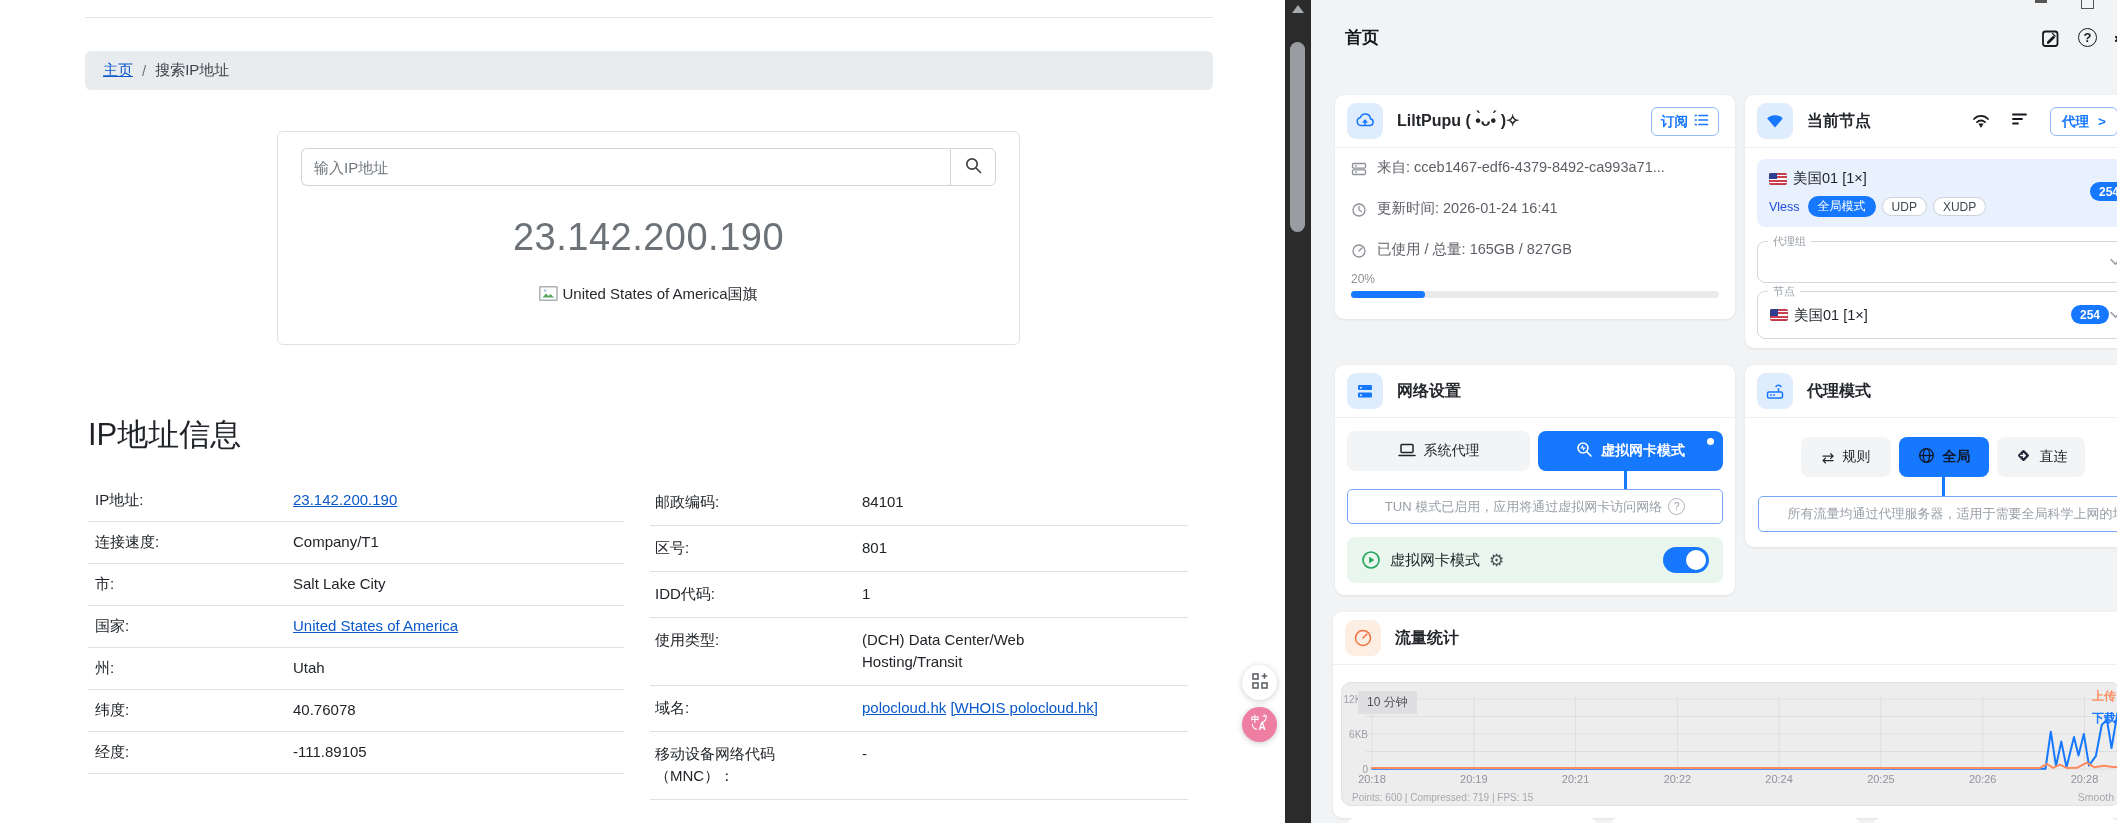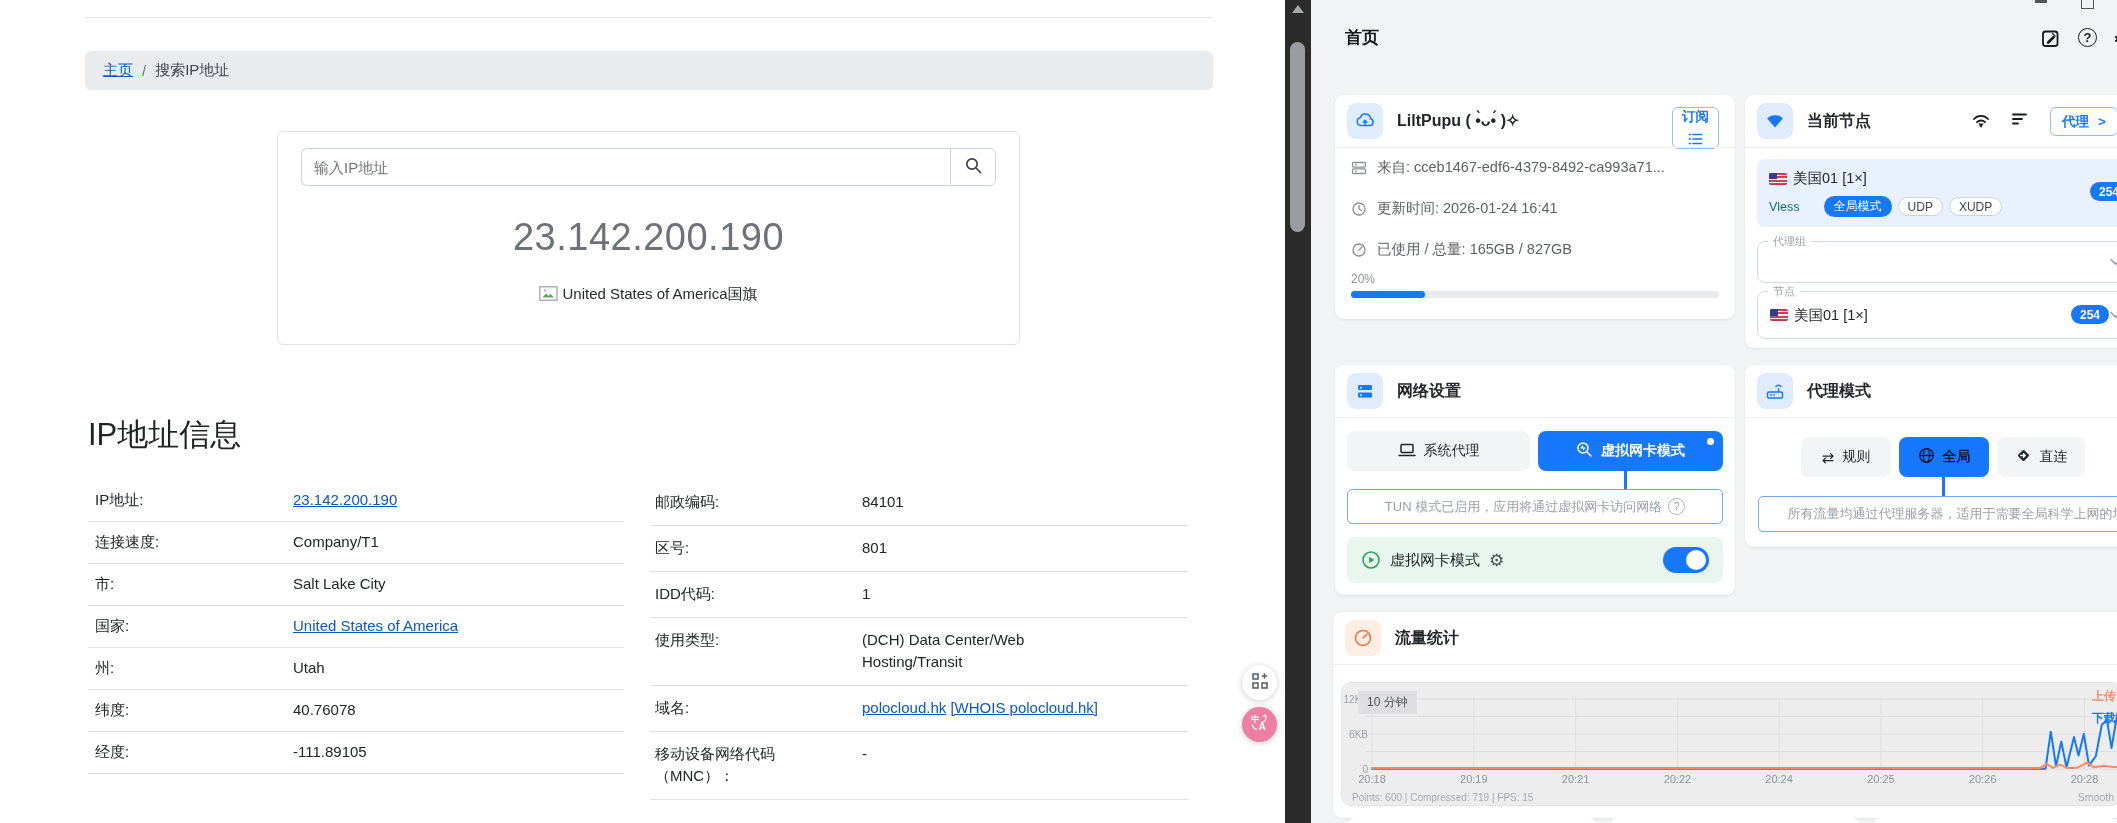--- a/index.html
+++ b/index.html
@@ -62,34 +62,34 @@
   #card-proxymode{left:434px;top:365px;width:436px;height:182px;}
   #card-traffic{left:22px;top:612px;width:900px;height:206px;}
 
   .icon-box{position:absolute;left:12px;top:8px;width:36px;height:36px;border-radius:9px;display:flex;align-items:center;justify-content:center;}
   .icon-box.blue{background:#dfecfd;color:#1677ff;}
   .icon-box.orange{background:#fdeee4;color:#f2703d;}
   .card-title{position:absolute;left:62px;top:16px;font-size:16px;font-weight:600;color:#23262b;}
   .card-divider{position:absolute;left:0;right:0;top:52px;height:1px;background:#efefef;}
 
   
-  .sub-btn{position:absolute;right:16px;top:12px;height:42px;padding:0 9px;border:1px solid #94bbf8;border-radius:6px;color:#1677ff;font-size:13.5px;font-weight:600;display:flex;align-items:center;gap:6px;background:#fff;cursor:pointer;box-sizing:border-box;flex-direction:column;}
-  .p-row{position:absolute;left:16px;right:12px;display:flex;align-items:center;gap:10px;color:#5c5f66;font-size:14.5px;white-space:nowrap;overflow:hidden;}
+  .sub-btn{position:absolute;right:16px;top:12px;height:29px;padding:0 9px;border:1px solid #94bbf8;border-radius:6px;color:#1677ff;font-size:13.5px;font-weight:600;display:flex;align-items:center;gap:6px;background:#fff;cursor:pointer;box-sizing:border-box;}
+  .p-row{position:absolute;left:16px;right:12px;display:flex;align-items:flex-end;gap:10px;color:#5c5f66;font-size:14.5px;white-space:nowrap;overflow:hidden;}
   .p-row .picon{color:#8d9097;flex:none;display:flex;}
   .pct{position:absolute;left:16px;top:177px;font-size:12px;color:#8c8f94;}
   .pbar{position:absolute;left:16px;right:16px;top:196px;height:7px;background:#e9eaec;border-radius:4px;}
   .pfill{height:7px;background:#1677ff;border-radius:4px;width:0;}
 
   
   .nh-icon{position:absolute;top:16px;color:#17191c;cursor:pointer;display:flex;}
   .proxy-btn{position:absolute;left:305px;top:12px;height:29px;padding:0 11px;border:1px solid #94bbf8;border-radius:6px;color:#1677ff;font-size:13.5px;font-weight:600;display:flex;align-items:center;gap:9px;background:#fff;cursor:pointer;box-sizing:border-box;}
   .node-box{position:absolute;left:12px;top:64px;width:414px;height:68px;background:#e8f1fd;border-radius:8px;cursor:pointer;}
   .nb-name{position:absolute;left:12px;top:10px;font-size:14.5px;color:#1f2329;display:flex;align-items:center;gap:6px;}
   .nb-tags{position:absolute;left:12px;top:37px;display:flex;align-items:center;gap:6px;}
-  .proto{color:#0f766e;font-size:12.5px;margin-right:18px;}
+  .proto{color:#1d4ed8;font-size:12.5px;margin-right:2px;}
   .pill{padding:2px 10px;border-radius:11px;font-size:12px;}
   .pill.solid{background:#1677ff;color:#fff;}
   .pill.ghost{background:#fff;border:1px solid #ccd2d9;color:#3f4750;padding:1.5px 9px;}
   .badge{background:#1677ff;color:#fff;font-size:12px;font-weight:700;padding:2.5px 9px;border-radius:11px;}
   #nb-badge{position:absolute;left:333px;top:23px;}
   .fieldset{position:absolute;left:12px;width:414px;border:1px solid #d4d9df;border-radius:8px;box-sizing:border-box;cursor:pointer;}
   #fs-group{top:146px;height:42px;}
   #fs-node{top:196px;height:48px;}
   .legend{position:absolute;left:10px;top:-8px;background:#fff;padding:0 5px;font-size:11px;color:#9aa1a9;}
   .chev{position:absolute;left:352px;top:50%;transform:translateY(-50%);color:#9aa1a9;display:flex;}

